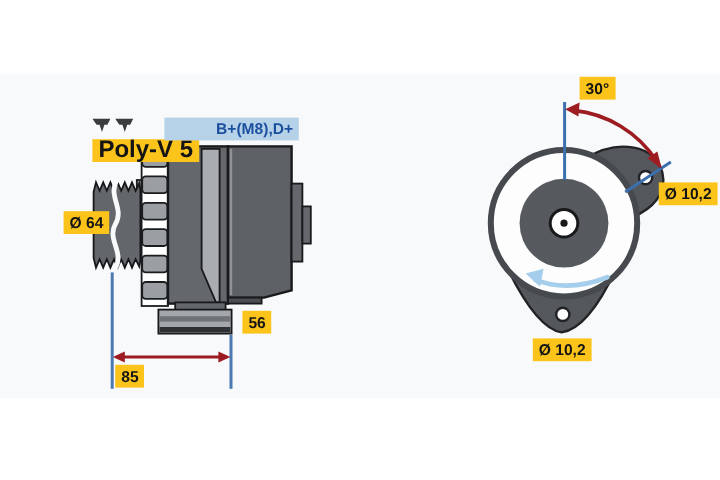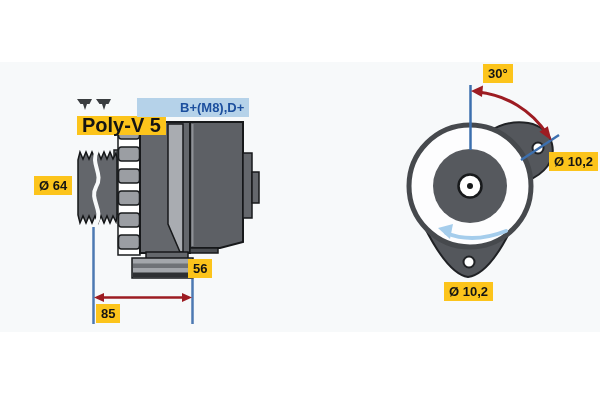--- a/index.html
+++ b/index.html
@@ -121,23 +121,23 @@
   <svg width="16" height="13" viewBox="0 0 16 13">
     <path d="M0,1 L15,1 L12.5,6 L10,6 L8,12 L6,6 L3.5,6 Z" fill="#3a3d40"></path>
   </svg>
   <svg width="16" height="13" viewBox="0 0 16 13">
     <path d="M0,1 L15,1 L12.5,6 L10,6 L8,12 L6,6 L3.5,6 Z" fill="#3a3d40"></path>
   </svg>
 </div>
 
 <div class="lbl lbl-blue" style="left:137px;top:98px;padding-left:43px;">B+(M8),D+</div>
 
-<div class="lbl" style="left:34px;top:176px;">Ø 64</div>
+<div class="lbl" style="left:53px;top:176px;">Ø 64</div>
 
-<div class="lbl" style="left:188px;top:259px;">56</div>
+<div class="lbl" style="left:202px;top:259px;">56</div>
 
 <div class="lbl" style="left:96px;top:304px;">85</div>
 
 <div class="lbl" style="left:483px;top:64px;">30°</div>
 
 <div class="lbl" style="left:549px;top:152px;">Ø 10,2</div>
 
 <div class="lbl" style="left:444px;top:282px;">Ø 10,2</div>
 
 </body></html>

